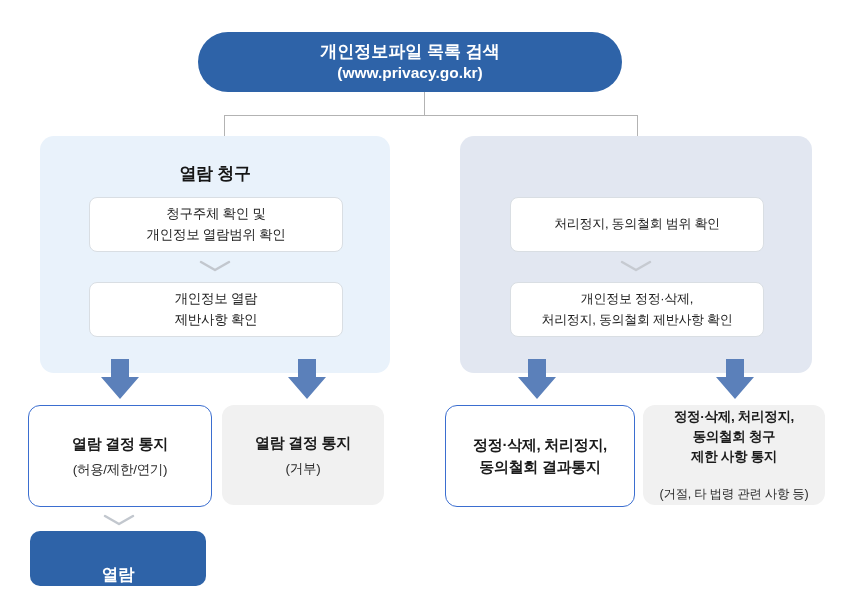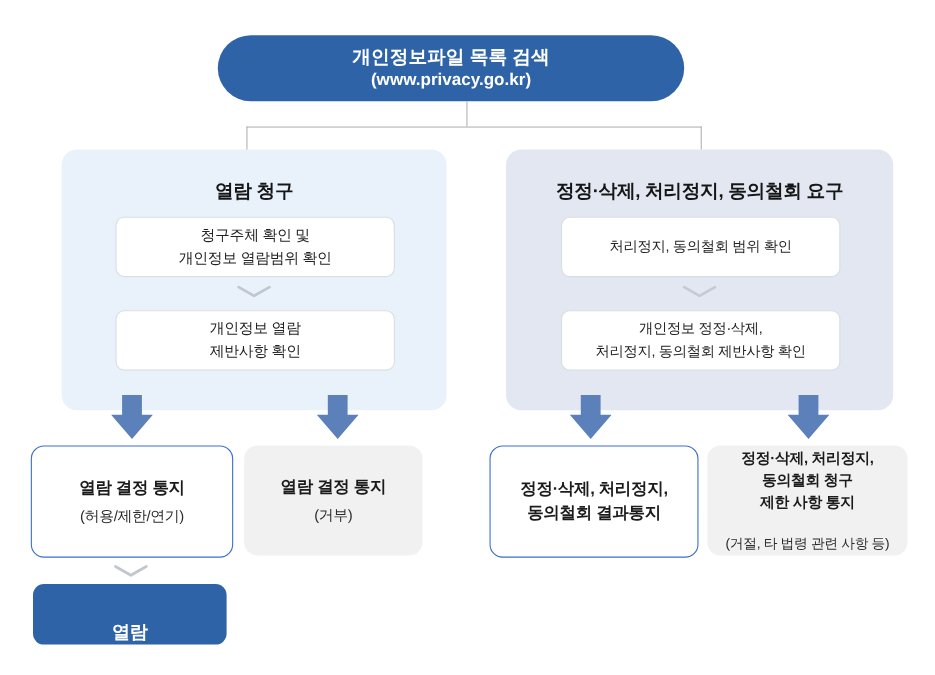--- a/index.html
+++ b/index.html
@@ -13,21 +13,21 @@
   .root-title{font-size:17px;font-weight:bold;line-height:1.3;}
   .root-url{font-size:15.5px;font-weight:600;line-height:1.3;}
 
   
   .conn-stub{position:absolute;left:424px;top:92px;width:0;height:23px;border-left:1px solid #b3b3b3;}
   .conn-branch{position:absolute;left:224px;top:115px;width:412px;height:21px;
     border-top:1px solid #b3b3b3;border-left:1px solid #b3b3b3;border-right:1px solid #b3b3b3;}
 
   
   .panel{position:absolute;top:136px;height:237px;border-radius:14px;}
-  .panel-left{left:56px;width:350px;background:#e9f2fb;}
+  .panel-left{left:40px;width:350px;background:#e9f2fb;}
   .panel-right{left:460px;width:352px;background:#e2e7f1;}
   .panel-title{position:absolute;top:26px;left:0;width:100%;text-align:center;
     font-size:17px;font-weight:bold;color:#161616;letter-spacing:-0.3px;}
   .step-box{position:absolute;width:252px;height:53px;background:#fff;
     border:1px solid #d9dee3;border-radius:8px;display:flex;flex-direction:column;
     align-items:center;justify-content:center;text-align:center;color:#222;
     line-height:1.55;letter-spacing:-0.3px;}
   .panel-left .step-box{left:49px;font-size:13.5px;}
   .panel-right .step-box{left:50px;font-size:13px;}
   .step-1{top:61px;}
@@ -81,21 +81,20 @@
           <path d="M2 2 L16 10 L30 2" fill="none" stroke="#c2c7ce" stroke-width="2.5" stroke-linecap="round" stroke-linejoin="round"></path>
         </svg>
     </span>
     <div class="step-box step-2">
       <div>개인정보 열람</div>
       <div>제반사항 확인</div>
     </div>
   </div>
 
   <div class="panel panel-right">
-    <div class="panel-title">정정·삭제, 처리정지, 동의철회 요구</div>
     <div class="step-box step-1">
       <div>처리정지, 동의철회 범위 확인</div>
     </div>
     <span class="panel-chevron">
       <svg width="32" height="12" viewBox="0 0 32 12">
           <path d="M2 2 L16 10 L30 2" fill="none" stroke="#c6cad1" stroke-width="2.5" stroke-linecap="round" stroke-linejoin="round"></path>
         </svg>
     </span>
     <div class="step-box step-2">
       <div>개인정보 정정·삭제,</div>

